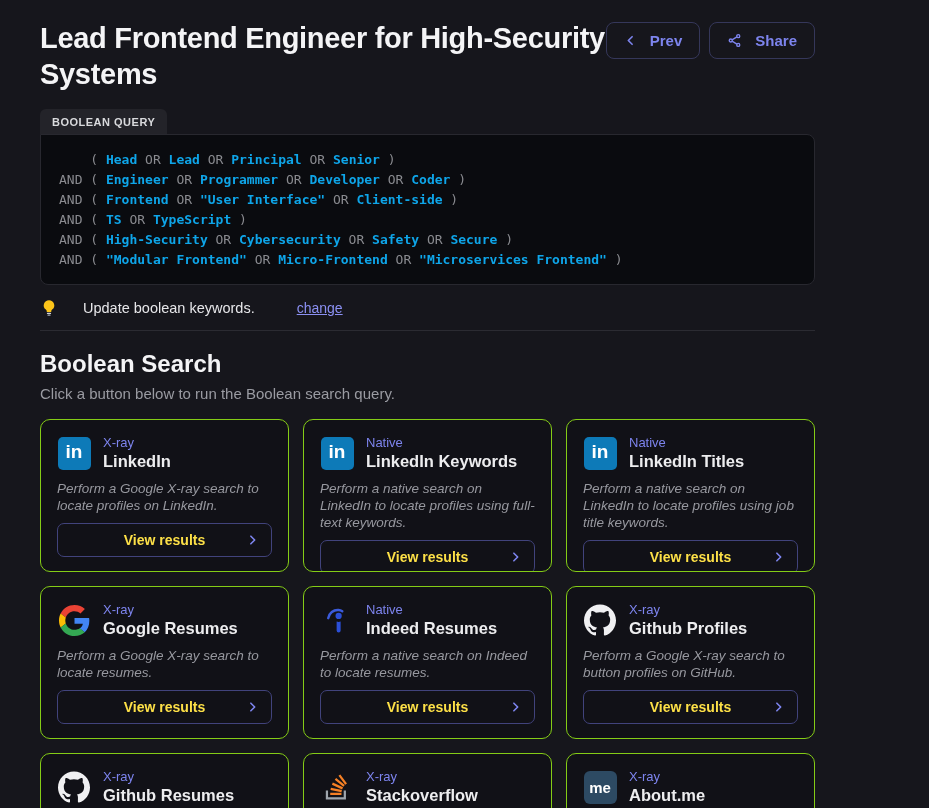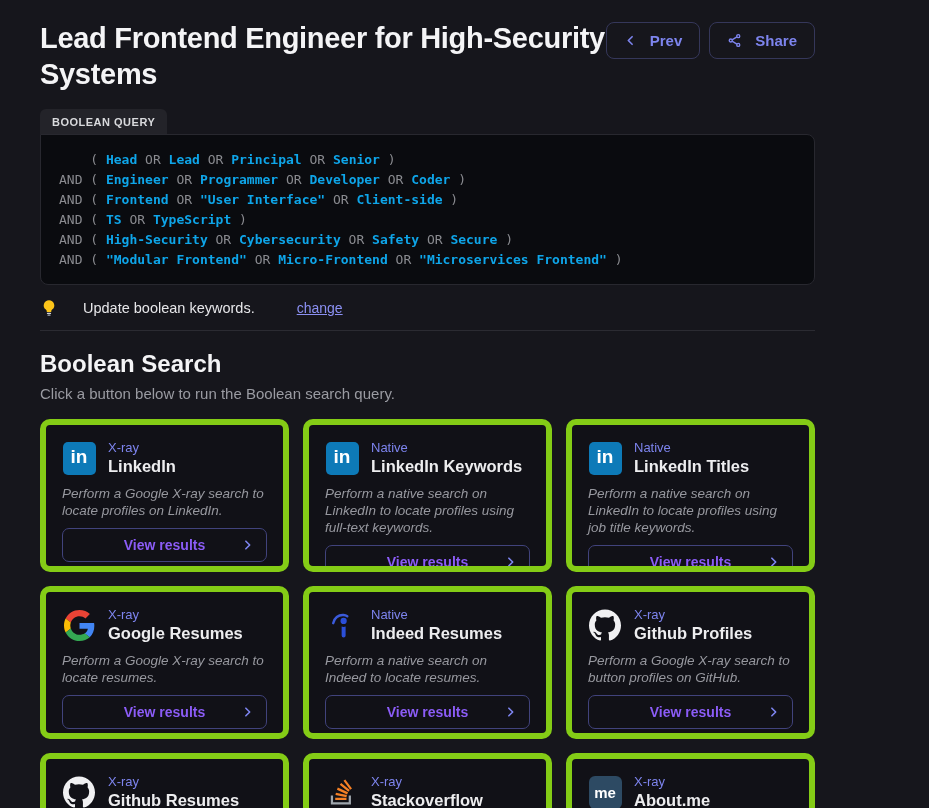--- a/index.html
+++ b/index.html
@@ -33,29 +33,29 @@
   .tip-link { font-size: 14px; color: #8b90f2; text-decoration: underline; margin-left: 26px; cursor: pointer; }
 
   .divider { border: none; border-top: 1px solid #2b2b32; margin-top: 13px; }
 
   
   .section-title { font-size: 24px; font-weight: 700; margin-top: 19px; color: #f4f4f6; }
   .section-sub { font-size: 15px; color: #9a9ba2; margin-top: 7px; }
 
   
   .cards-grid { display: grid; grid-template-columns: repeat(3, 1fr); gap: 14px; margin-top: 17px; grid-auto-rows: 153px; }
-  .card { background: #111117; border: 6px solid #84cc16; border-radius: 10px; padding: 15px 16px; overflow: hidden; }
+  .card { background: #111117; border: 1px solid #84cc16; border-radius: 10px; padding: 15px 16px; overflow: hidden; }
   .card-head { display: flex; align-items: center; gap: 12px; }
   .card-icon { width: 34px; height: 34px; display: flex; align-items: center; justify-content: center; flex: 0 0 34px; }
   .card-titles { display: flex; flex-direction: column; }
   .card-badge { font-size: 13px; color: #7d84ee; line-height: 16px; }
   .card-title { font-size: 16.5px; font-weight: 700; color: #ededef; line-height: 20px; }
   .card-desc { font-size: 13.5px; line-height: 17px; color: #97989f; margin-top: 9px; min-height: 34px; font-style: italic; }
   .card-btn { position: relative; width: 100%; height: 34px; margin-top: 9px; background: transparent;
-    border: 1px solid #41437c; border-radius: 7px; color: #8b5cf6; font-family: "Liberation Sans", sans-serif;
+    border: 1px solid #41437c; border-radius: 7px; color: #fde047; font-family: "Liberation Sans", sans-serif;
     font-size: 14px; font-weight: 700; cursor: pointer; }
   .card-btn-chev { position: absolute; right: 12px; top: 50%; transform: translateY(-50%); display: flex; }
 
   
   .ic-linkedin { width: 33px; height: 33px; border-radius: 5px; background: #0d7ab8; color: #fff;
     font-weight: 700; font-size: 19px; display: flex; align-items: center; justify-content: center; padding-bottom: 3px; }
   .ic-aboutme { width: 33px; height: 33px; border-radius: 6px; background: #2d4a63; color: #fff;
     font-weight: 700; font-size: 15px; display: flex; align-items: center; justify-content: center; }
 </style>
 </head>

